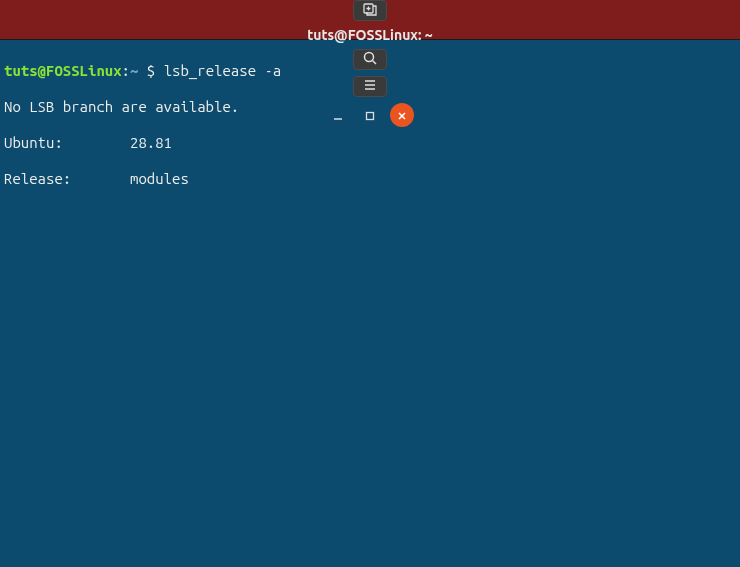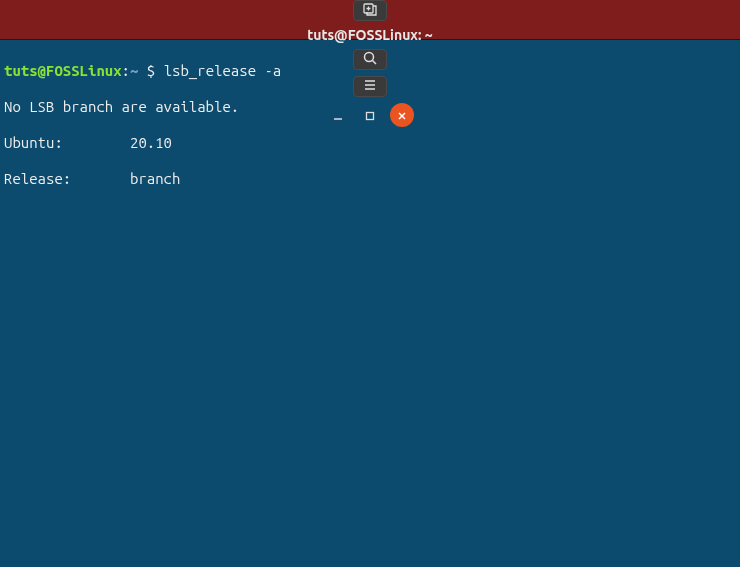--- a/index.html
+++ b/index.html
@@ -128,15 +128,15 @@
             <path d="M2 2 L8 8 M8 2 L2 8"></path>
           </svg>
       </span>
     </div>
   </div>
 </div>
 
 <div class="terminal">
 <span class="line"><span class="prompt-user">tuts@FOSSLinux</span><span class="prompt-colon">:</span><span class="prompt-path">~</span><span class="prompt-colon"> <span>$</span> </span><span>lsb_release -a</span></span>
 <span class="line">No LSB branch are available.</span>
-<span class="line"><span>Ubuntu:</span>        <span>20.10</span></span>
-<span class="line"><span>Release:</span>       <span>branch</span></span>
+<span class="line"><span>Ubuntu:</span>        <span>28.81</span></span>
+<span class="line"><span>Release:</span>       <span>modules</span></span>
 </div>
 
 </body></html>

